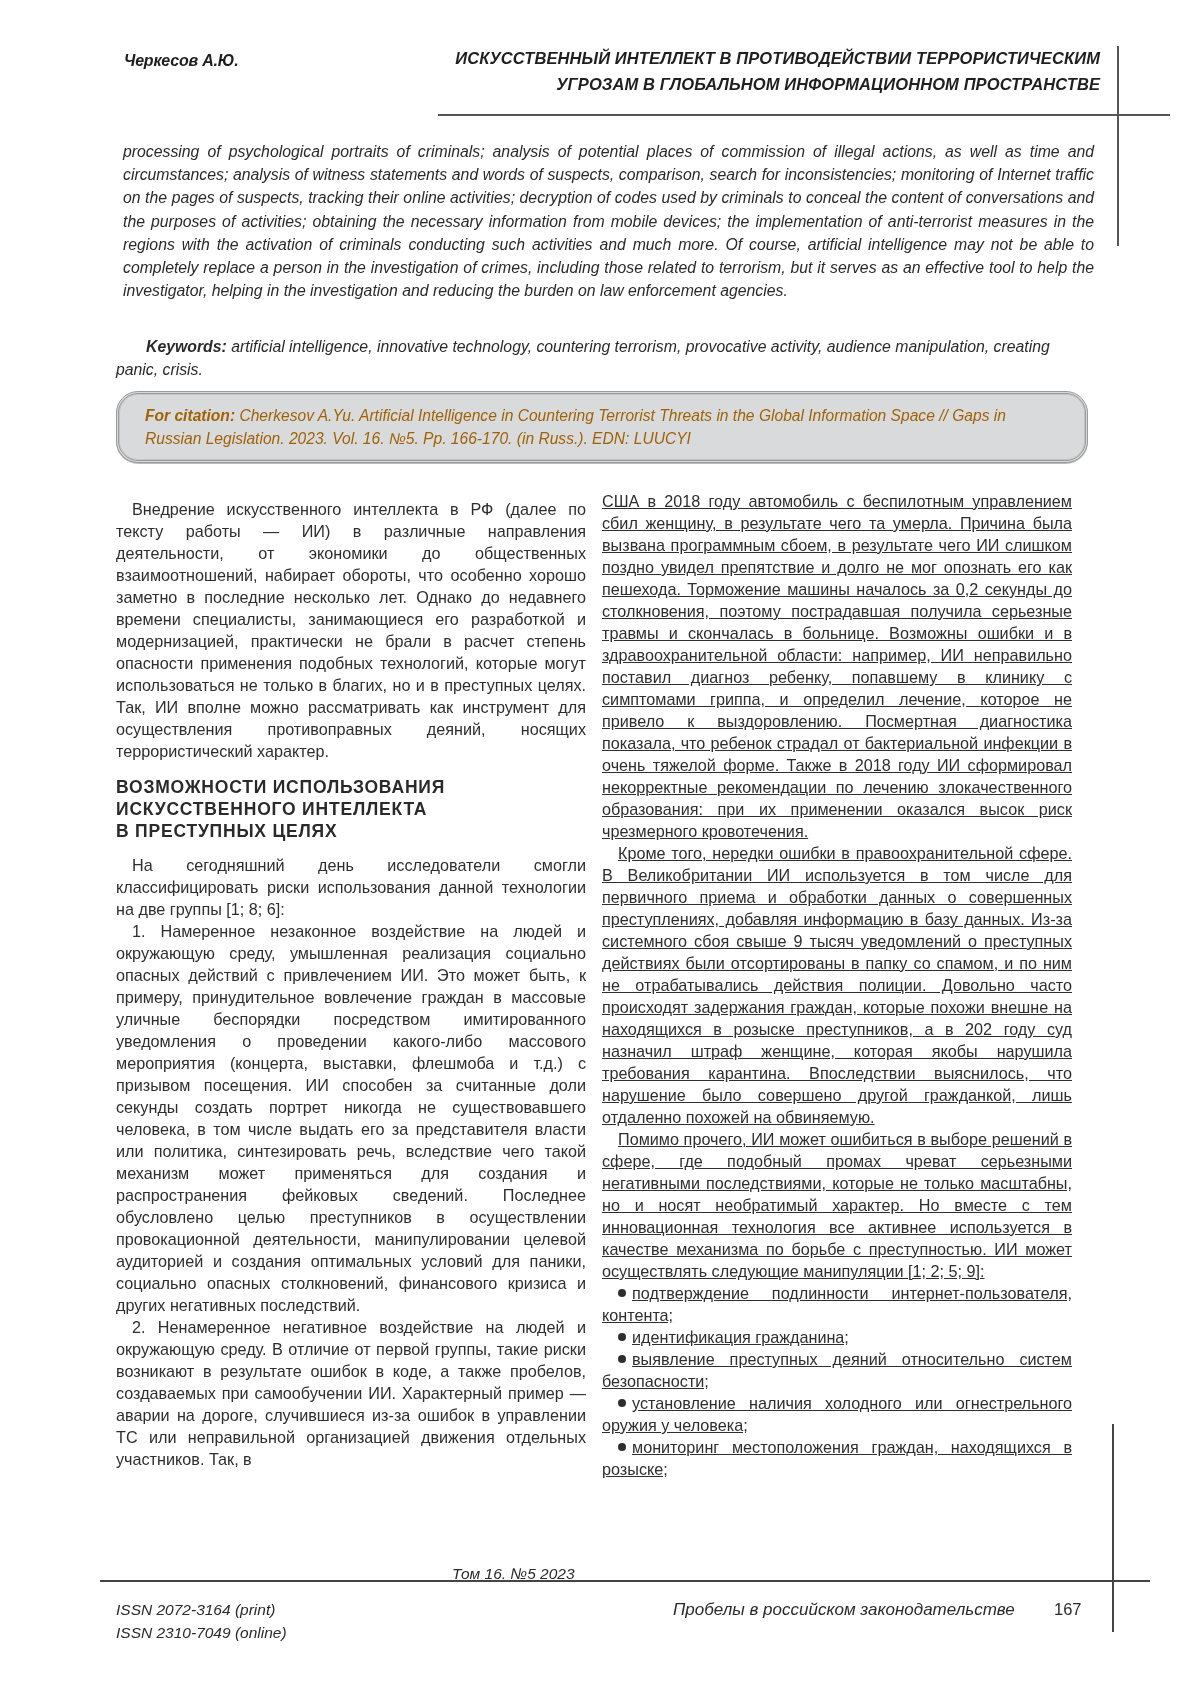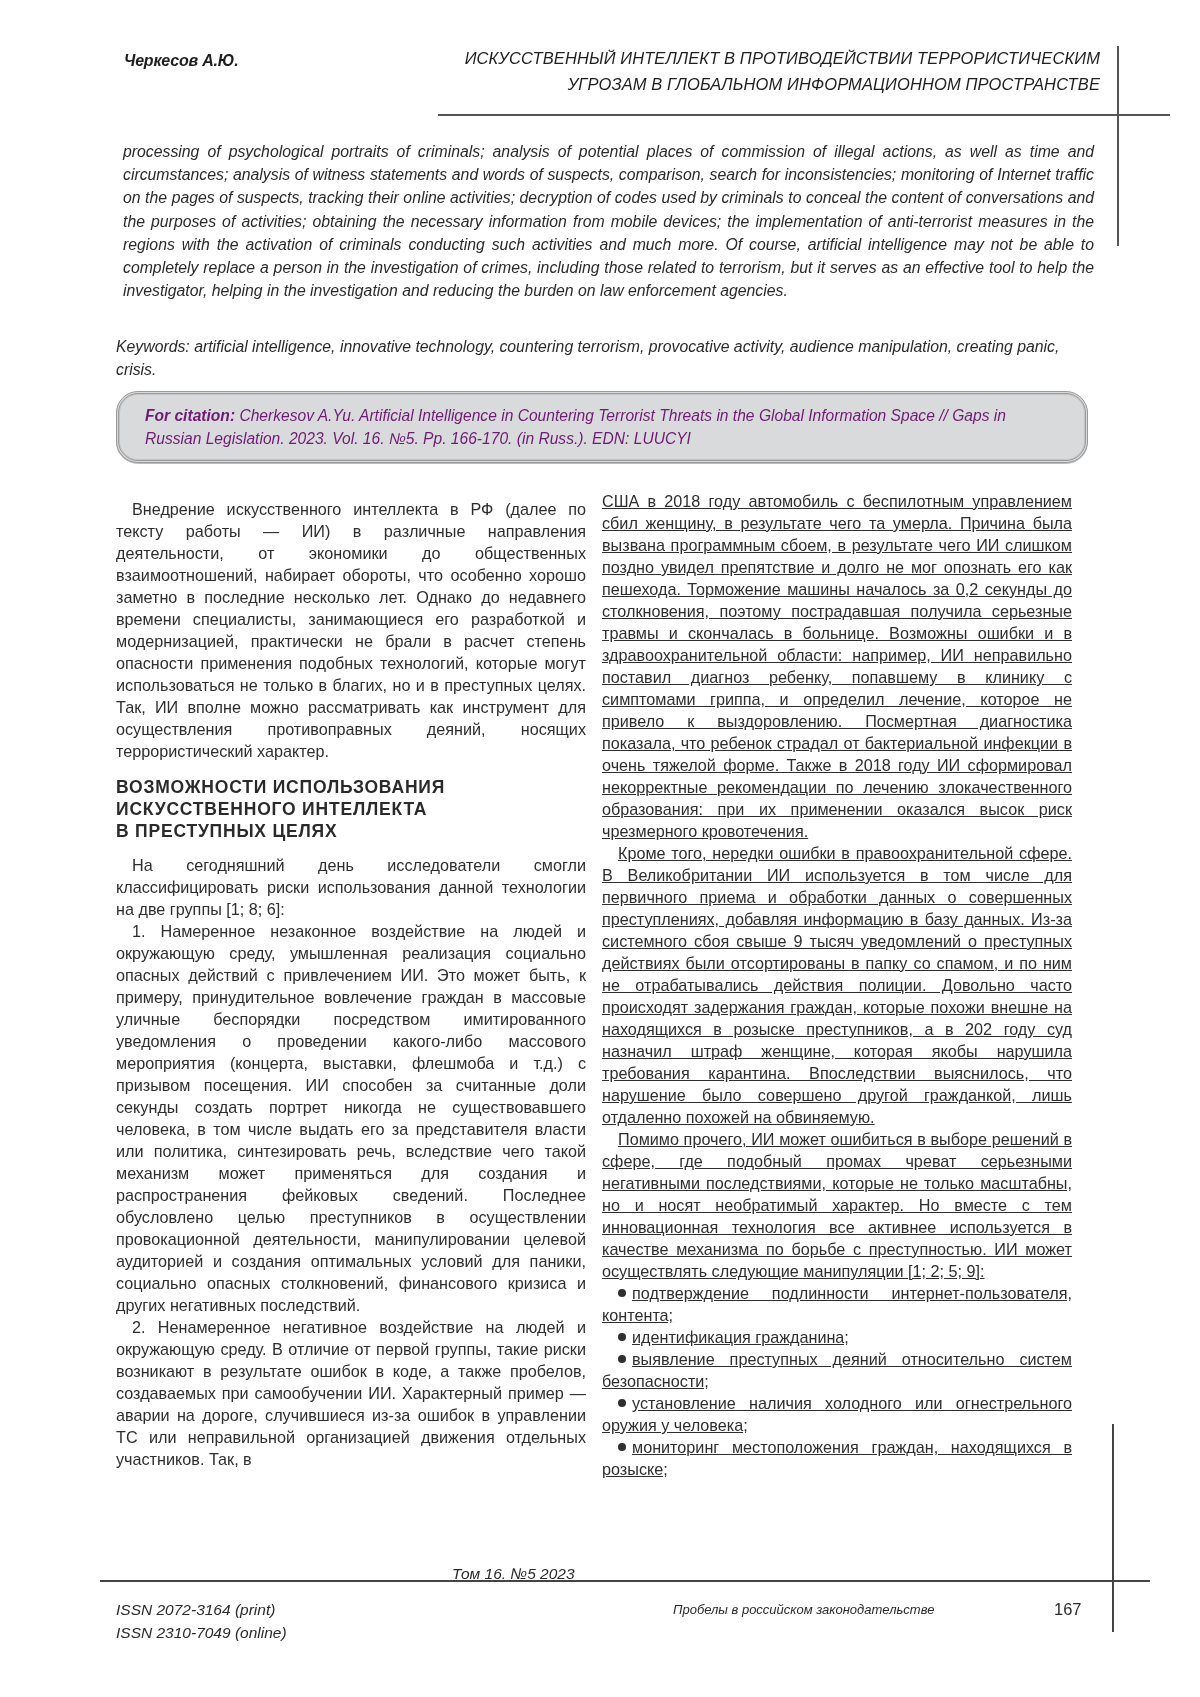--- a/index.html
+++ b/index.html
@@ -1,46 +1,46 @@
 <!DOCTYPE html>
 <html><head>
   <meta charset="utf-8">
   <style>
     html, body { margin: 0; padding: 0; background: #ffffff; }
     body { width: 1200px; height: 1697px; position: relative; overflow: hidden; color: #2b2b2b; font-family: "Liberation Sans", sans-serif; }
 
     .running-head-author { position: absolute; left: 124px; top: 52px; font-size: 16px; font-weight: bold; font-style: italic; letter-spacing: -0.2px; color: #1f1f1f; }
-    .running-head-title { position: absolute; right: 100px; top: 45px; width: 720px; text-align: right; font-size: 16.5px; font-weight: normal; font-style: italic; line-height: 26px; color: #1f1f1f; letter-spacing: 0.1px; }
+    .running-head-title { position: absolute; right: 100px; top: 45px; width: 720px; text-align: right; font-size: 16.5px; font-weight: bold; font-style: italic; line-height: 26px; color: #1f1f1f; letter-spacing: 0.1px; }
     .rule { position: absolute; background: #555; }
     .rule-head-h { left: 438px; top: 114px; width: 732px; height: 2px; }
     .rule-head-v { left: 1117px; top: 46px; width: 2px; height: 200px; }
     .rule-foot-h { left: 100px; top: 1580px; width: 1050px; height: 1.5px; background: #444; }
     .rule-foot-v { left: 1112px; top: 1424px; width: 1.5px; height: 208px; background: #444; }
 
     .abstract { position: absolute; left: 116px; top: 140px; width: 971px; font-size: 15.8px; font-style: italic; line-height: 23.2px; text-align: justify; color: #2a2a2a; margin-left: 7px; }
     .keywords { position: absolute; left: 116px; top: 335px; width: 971px; font-size: 15.8px; font-style: italic; line-height: 23.2px; color: #2a2a2a; }
-    .keywords b { font-weight: normal; }
+    .keywords b { font-weight: bold; margin-left: 30px; }
 
     .citation-box { position: absolute; left: 116px; top: 391px; width: 972px; height: 72px; box-sizing: border-box; background: #d9dadc; border: 3px double #9a9a9a; border-radius: 22px; box-shadow: inset 0 0 0 1px #c4c4c4, 0 1px 0 #bdbdbd; }
-    .citation-text { position: absolute; left: 26px; top: 10px; right: 22px; font-size: 15.6px; font-style: italic; line-height: 23px; color: #701a75; }
+    .citation-text { position: absolute; left: 26px; top: 10px; right: 22px; font-size: 15.6px; font-style: italic; line-height: 23px; color: #a16207; }
     .citation-text b { font-weight: bold; }
 
     .col { position: absolute; top: 490px; width: 470px; font-size: 16.2px; line-height: 22px; color: #2e2e2e; }
     .col-left { left: 116px; top: 498px; }
     .col-right { left: 602px; top: 490px; text-decoration: underline; }
     .col p { margin: 0; text-align: justify; text-indent: 16px; }
     .col p.noindent { text-indent: 0; }
     .section-heading { font-size: 17.5px; letter-spacing: 0.8px; line-height: 22px; color: #2a2a2a; margin: 0 0 12px 0; text-transform: uppercase; }
     .section-heading.second { margin-top: 14px; }
     .bullet-item { margin: 0; text-align: justify; text-indent: 16px; }
     .bullet-item .bullet-dot { display: inline-block; width: 8px; height: 8px; border-radius: 50%; background: #2e2e2e; margin-right: 6px; vertical-align: 2px; }
 
     .footer-issn { position: absolute; left: 116px; top: 1598px; font-size: 15.5px; font-style: italic; line-height: 23px; color: #2a2a2a; }
     .footer-volume { position: absolute; left: 452px; top: 1562px; font-size: 15.5px; font-style: italic; color: #2a2a2a; line-height: 23px; }
-    .footer-journal { position: absolute; left: 673px; top: 1598px; font-size: 13px; font-style: italic; color: #2a2a2a; line-height: 23px; }
+    .footer-journal { position: absolute; left: 673px; top: 1598px; font-size: 17px; font-style: italic; color: #2a2a2a; line-height: 23px; }
     .footer-page { position: absolute; left: 1054px; top: 1598px; font-size: 16.5px; color: #2a2a2a; line-height: 23px; }
   </style>
 </head>
 <body>
 
 <div class="running-head-author">Черкесов А.Ю.</div>
 <div class="running-head-title">
   <div>ИСКУССТВЕННЫЙ ИНТЕЛЛЕКТ В ПРОТИВОДЕЙСТВИИ ТЕРРОРИСТИЧЕСКИМ</div>
   <div>УГРОЗАМ В ГЛОБАЛЬНОМ ИНФОРМАЦИОННОМ ПРОСТРАНСТВЕ</div>
 </div>

